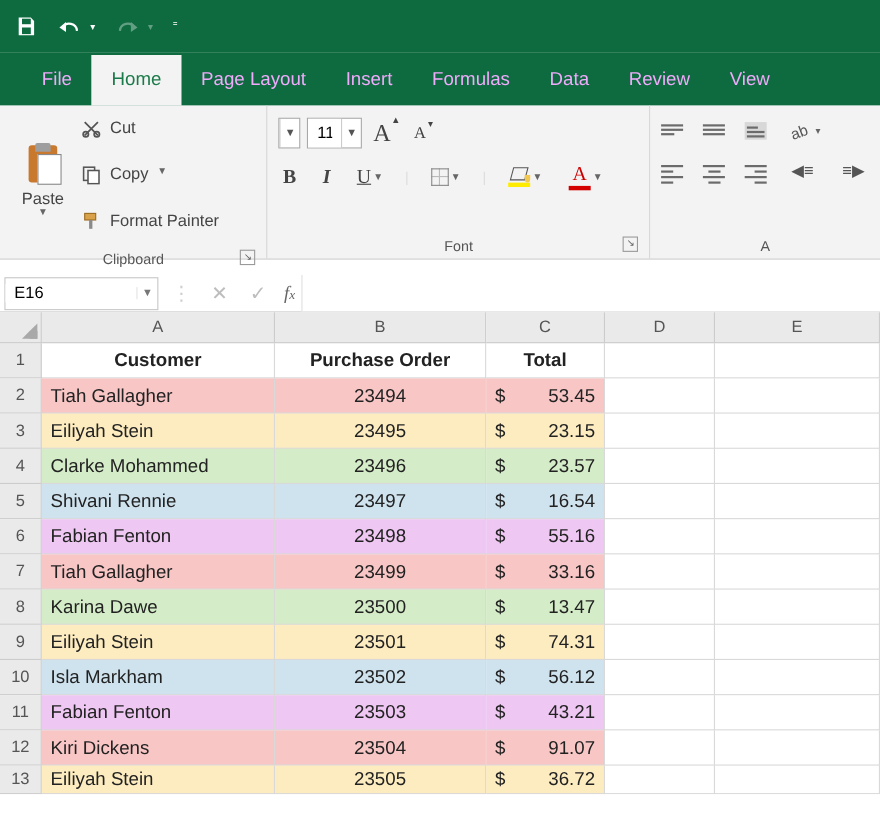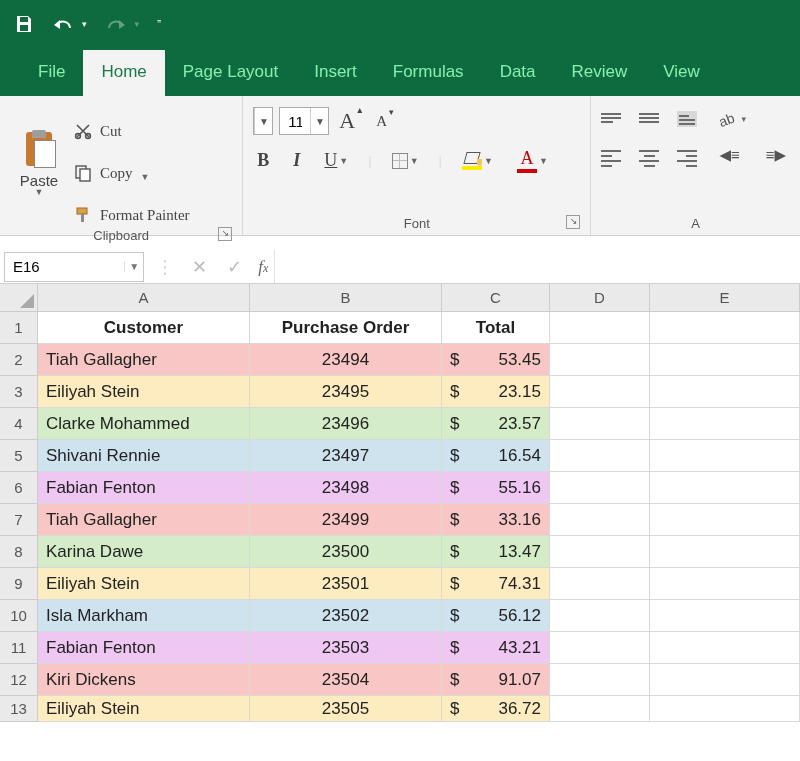--- a/index.html
+++ b/index.html
@@ -6,40 +6,40 @@
   body { font-family: "Segoe UI", Arial, sans-serif; font-size: 13px; background: #fff; width: 800px; overflow: hidden; color: #333; }
 
   
   .qat { background: #0d6b3f; height: 48px; display: flex; align-items: center; padding: 0 14px; gap: 18px; }
   .qat .icon { color: #fff; font-size: 18px; display: inline-flex; align-items: center; }
   .qat .disabled { opacity: .35; }
   .qat .dd { color:#fff; font-size:9px; margin-left:-10px; }
 
   
   .tabs { background: #0d6b3f; height: 48px; display: flex; align-items: flex-end; padding: 0 10px 0 20px; }
-  .tab { color: #86efac; padding: 12px 18px 14px; font-size: 17px; cursor: pointer; }
+  .tab { color: #f0abfc; padding: 12px 18px 14px; font-size: 17px; cursor: pointer; }
   .tab.active { background: #f3f3f3; color: #1a7a49; }
 
   
   .ribbon { background: #f3f3f3; border-bottom: 1px solid #d0d0d0; display: flex; height: 140px; }
   .group { border-right: 1px solid #d8d8d8; padding: 6px 10px 2px; display: flex; flex-direction: column; }
   .group .body { flex: 1; display: flex; }
   .group .label { text-align: center; font-size: 13px; color: #555; padding: 4px 0 2px; position: relative; }
   .group .launcher { position: absolute; right: 0; bottom: 4px; width: 14px; height: 14px; border: 1px solid #9a9a9a; font-size:9px; line-height:11px; text-align:center; color:#666; }
 
   
   .clip-paste { display:flex; flex-direction:column; align-items:center; justify-content:center; width:58px; }
   .clip-paste .ic { width:34px; height:40px; position:relative; }
   .clip-paste .board { position:absolute; top:2px; left:4px; width:26px; height:34px; background:#c9792d; border-radius:3px; }
   .clip-paste .clip  { position:absolute; top:0; left:10px; width:14px; height:8px; background:#9e9e9e; border-radius:2px 2px 0 0; }
   .clip-paste .sheet { position:absolute; top:10px; left:12px; width:22px; height:28px; background:#fff; border:1px solid #888; }
   .clip-paste .txt { font-size:15px; color:#444; margin-top:2px;}
   .clip-paste .car { font-size:9px; color:#666; margin-top:-2px;}
   .clip-list { display:flex; flex-direction:column; gap:10px; padding:6px 4px 0 6px;}
-  .clip-list .row { display:flex; align-items:flex-end; gap:8px; font-size:15px; color:#444;font-family:Liberation Serif, serif;}
+  .clip-list .row { display:flex; align-items:flex-start; gap:8px; font-size:15px; color:#444;}
   .scissors svg, .copy-ic svg, .brush svg { display:block; }
 
   
   .font-body { flex-direction:column; gap:10px; padding-top:4px;}
   .font-row { display:flex; align-items:center; gap:6px; }
   .combo { background:#fff; border:1px solid #a9a9a9; height:28px; display:flex; align-items:center; }
   .combo input { border:0; outline:0; font-size:15px; padding:0 8px; height:100%; }
   .combo .arrow { width:18px; text-align:center; font-size:10px; color:#555; border-left:1px solid #ccc; height:100%; display:flex; align-items:center; justify-content:center;}
   .fname input{ width:128px;}
   .fsize input{ width:30px;}

